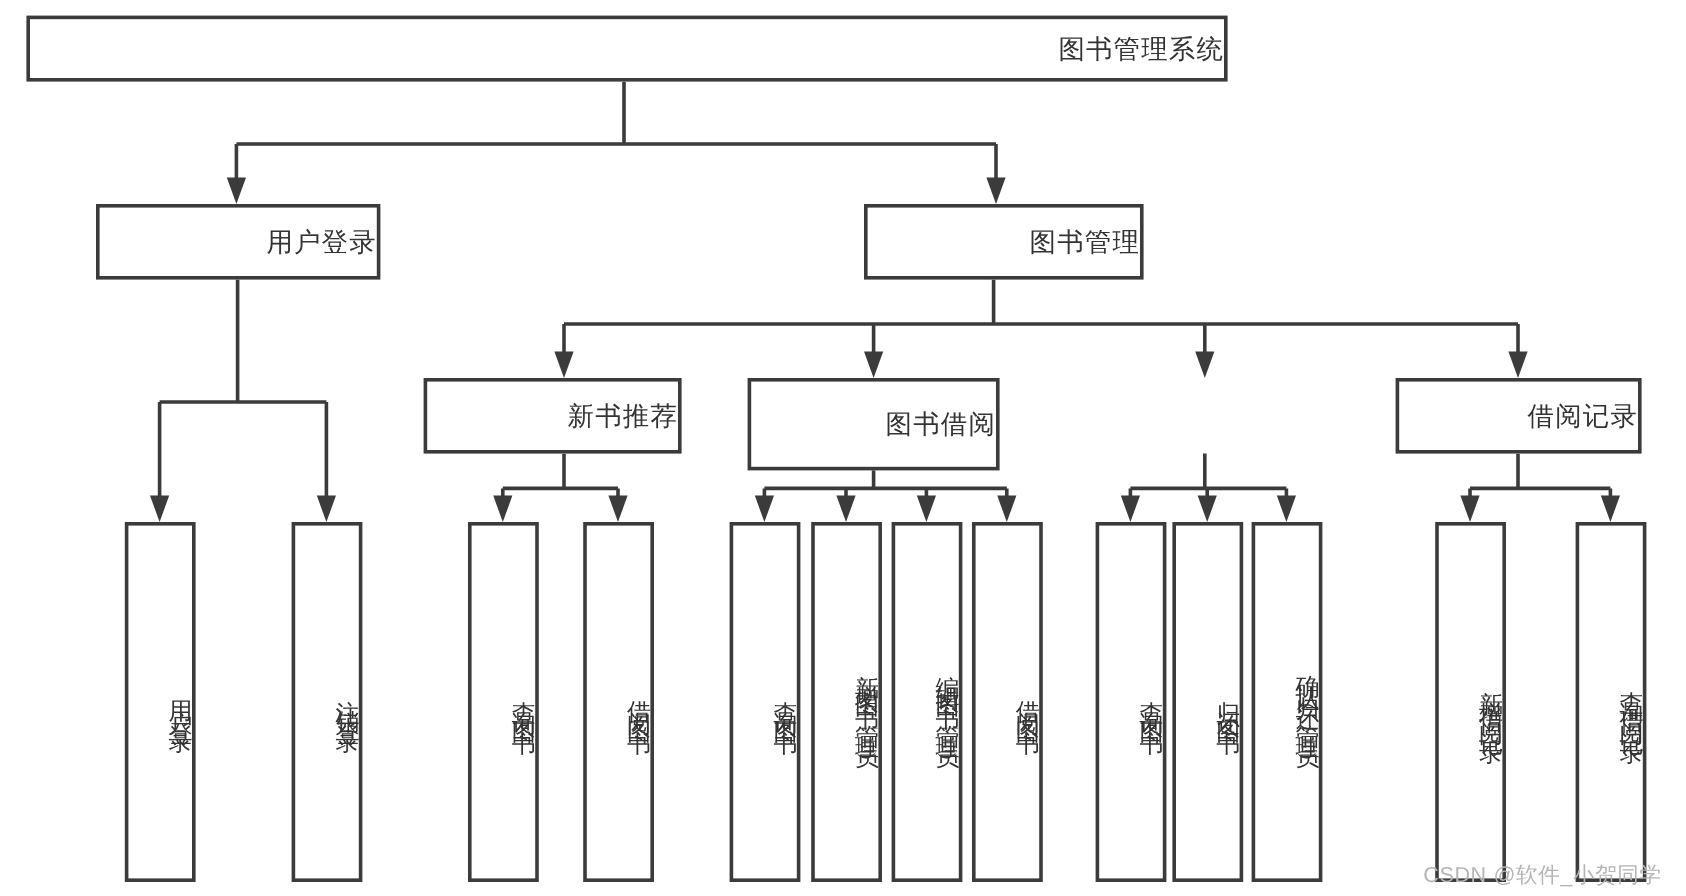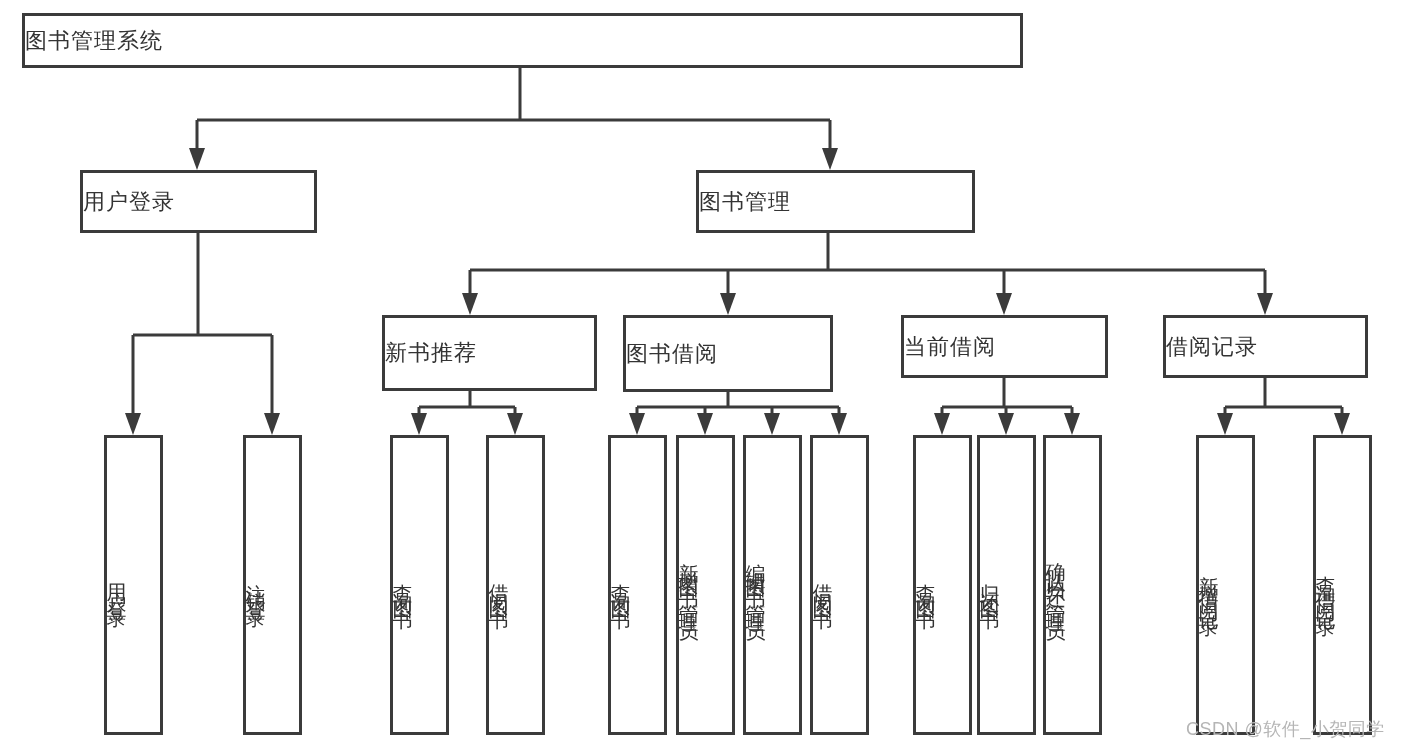--- a/index.html
+++ b/index.html
@@ -16,21 +16,21 @@
     left: 0; top: 0;
     pointer-events: none;
   }
   .node {
     position: absolute;
     box-sizing: border-box;
     background: var(--boxfill, #ffffff);
     border: 3px solid var(--line, #3b3b3b);
     display: flex;
     align-items: center;
-    justify-content: flex-start;
+    justify-content: flex-end;
     color: var(--ink, #333333);
     font-family: Liberation Serif, serif;
   }
   .node.h { font-size: 22px; letter-spacing: 1px; white-space: nowrap; }
   .node.v .vt {
     writing-mode: vertical-rl;
     text-orientation: mixed;
     font-size: 20px;
     line-height: 1;
     letter-spacing: 0.42em;
@@ -72,32 +72,29 @@
       <polygon points="1334,413 1350,413 1342,435" fill="#3b3b3b"></polygon>
     </svg>
 
   <div class="node h" style="left:22px;top:13px;width:1001px;height:55px">
     <span>图书管理系统</span>
   </div>
 
   <div class="node h" style="left:80px;top:170px;width:237px;height:63px">
     <span>用户登录</span>
   </div>
-  <div class="node h" style="left:696px;top:170px;width:279px;height:63px">
+  <div class="node h" style="left:720px;top:170px;width:233px;height:63px">
     <span>图书管理</span>
   </div>
 
-  <div class="node h" style="left:382px;top:315px;width:215px;height:76px">
+  <div class="node h" style="left:353px;top:315px;width:215px;height:63px">
     <span>新书推荐</span>
   </div>
   <div class="node h" style="left:623px;top:315px;width:210px;height:77px">
     <span>图书借阅</span>
-  </div>
-  <div class="node h" style="left:901px;top:315px;width:207px;height:63px">
-    <span>当前借阅</span>
   </div>
   <div class="node h" style="left:1163px;top:315px;width:205px;height:63px">
     <span>借阅记录</span>
   </div>
 
   <div class="node v" style="left:104px;top:435px;width:59px;height:300px">
     <span class="vt">用户登录</span>
   </div>
   <div class="node v" style="left:243px;top:435px;width:59px;height:300px">
     <span class="vt">注销登录</span>

